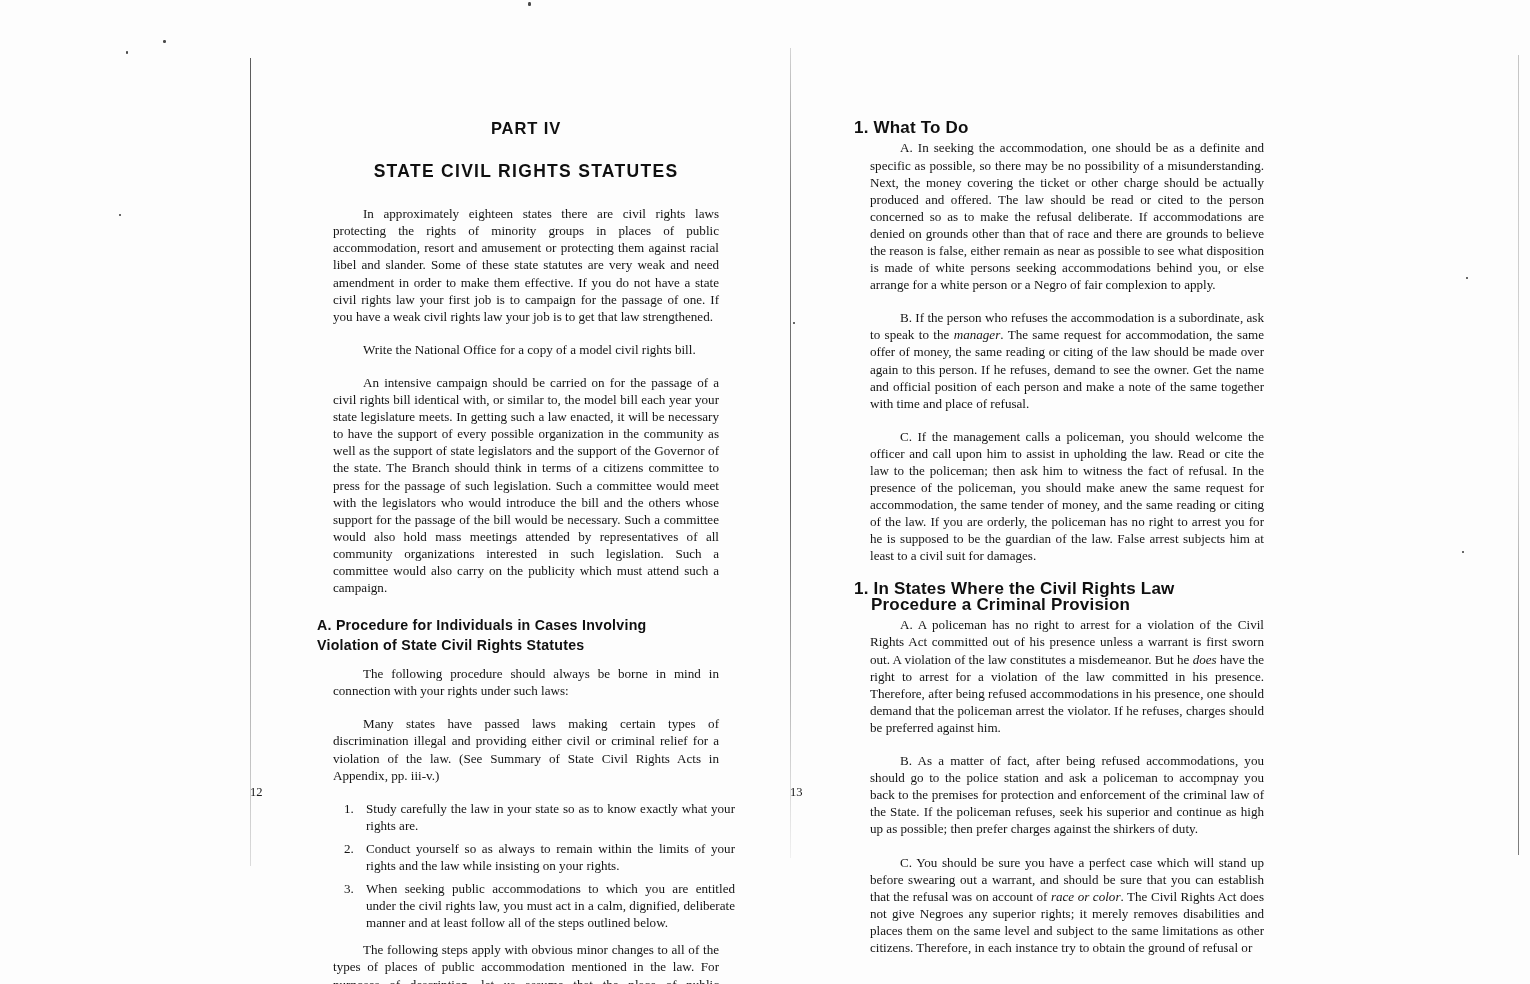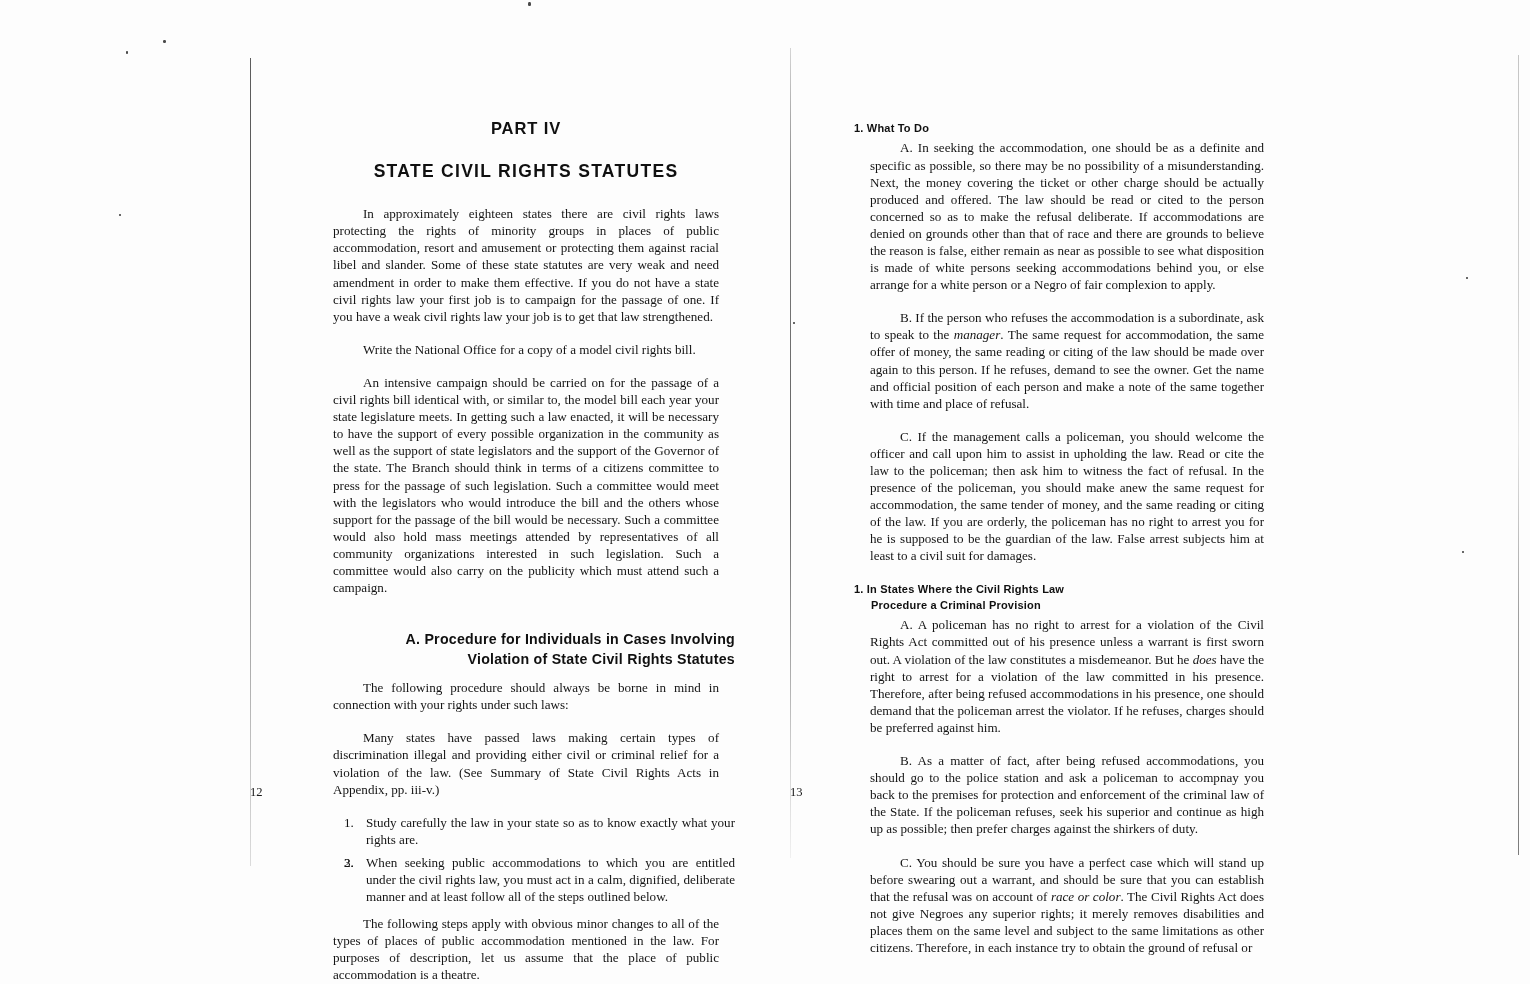--- a/index.html
+++ b/index.html
@@ -85,31 +85,31 @@
     letter-spacing: 0.9px;
     color: #101010;
   }
   .part-title    { font-size: 16.5px; margin: 0 0 0 0; }
   .part-subtitle { font-size: 17.5px; margin: 26px 0 0 0; letter-spacing: 1.3px; }
 
   .sec-heading {
     font-family: "Liberation Sans", sans-serif;
     font-weight: bold;
     font-size: 14.2px;
-    text-align: right;
+    text-align: left;
     line-height: 20px;
     letter-spacing: 0.25px;
     color: #101010;
-    margin: 33px 0 2px 0;
+    margin: 19px 0 2px 0;
   }
 
   .num-heading {
     font-family: "Liberation Sans", sans-serif;
     font-weight: bold;
-    font-size: 11px;
+    font-size: 17px;
     line-height: 16.4px;
     letter-spacing: 0.2px;
     color: #101010;
     text-align: left;
     margin: 0;
   }
   .num-heading .cont { display: block; padding-left: 17px; }
 
   p.body {
     margin: 16px;
@@ -187,20 +187,21 @@
 
       <p class="body tight">Many states have passed laws making certain types of discrimination illegal and providing either civil or criminal relief for a violation of the law. (See Summary of State Civil Rights Acts in Appendix, pp. iii-v.)</p>
 
       <ol class="steps">
         <li>
           <span class="marker">1.</span>
           <span>Study carefully the law in your state so as to know exactly what your rights are.</span>
         </li>
         <li>
           <span class="marker">2.</span>
+          <span>Conduct yourself so as always to remain within the limits of your rights and the law while insisting on your rights.</span>
         </li>
         <li>
           <span class="marker">3.</span>
           <span>When seeking public accommodations to which you are entitled under the civil rights law, you must act in a calm, dignified, deliberate manner and at least follow all of the steps outlined below.</span>
         </li>
       </ol>
 
       <p class="body spaced">The following steps apply with obvious minor changes to all of the types of places of public accommodation mentioned in the law. For purposes of description, let us assume that the place of public accommodation is a theatre.</p>
     </div>
   </div>

